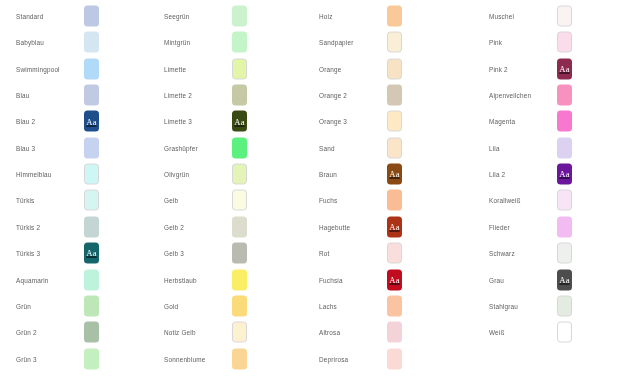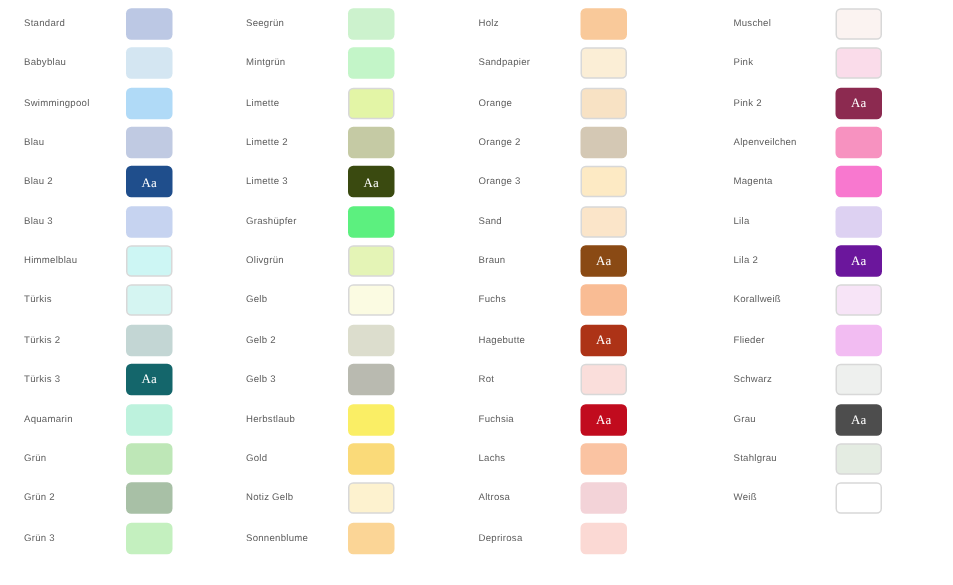--- a/index.html
+++ b/index.html
@@ -55,31 +55,32 @@
     letter-spacing: 0.18px;
     white-space: nowrap;
     font-family: "Liberation Sans", sans-serif;
   }
 
   .color-swatch {
     position: absolute;
     left: 84px;
     top: 50%;
     transform: translateY(-50%);
-    width: 31px;
+    width: 15px;
     height: 21px;
     border-radius: 3.5px;
     box-sizing: border-box;
     display: flex;
     align-items: center;
     justify-content: center;
     font-size: 8.6px;
     line-height: 1;
     font-family: "Liberation Serif", serif;
     letter-spacing: 0.2px;
+    text-decoration: underline;
   }
 
   .color-swatch.has-border {
     border: 1px solid #d8d8d8;
   }
 
   .swatch-preview-text {
     color: #ffffff;
     font-family: "Liberation Serif", serif;
     font-size: 8.6px;

